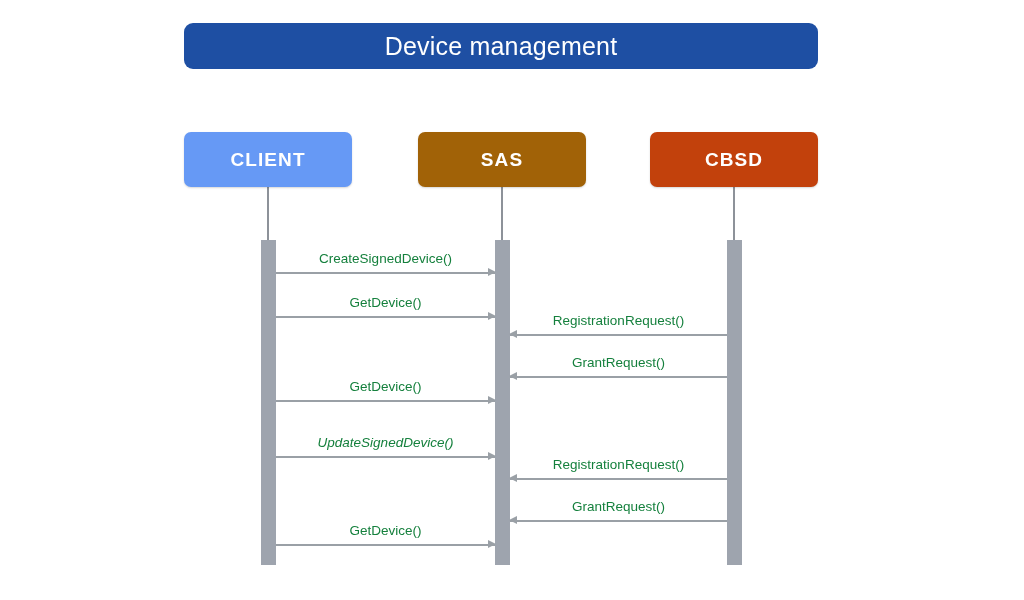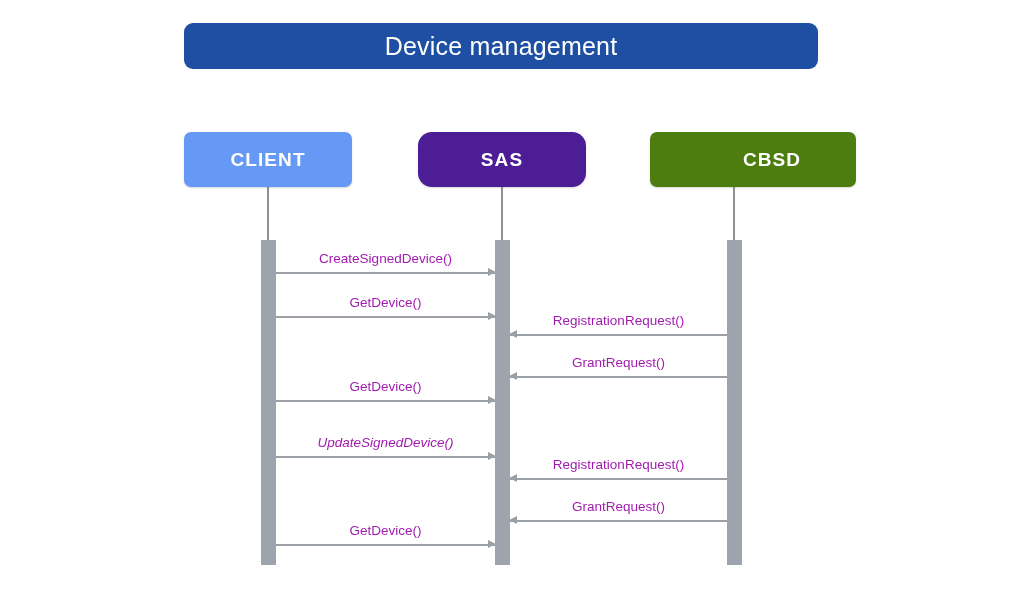--- a/index.html
+++ b/index.html
@@ -104,45 +104,45 @@
     left: -1px;
     border-right: 8px solid #9aa0a6;
   }
   .msg-label {
     position: absolute;
     bottom: 7px;
     left: 0;
     width: 100%;
     text-align: center;
     font-size: 13.5px;
-    color: #a21caf;
+    color: #15803d;
     font-family: "Liberation Sans", sans-serif;
     white-space: nowrap;
   }
 </style>
 </head>
 <body>
 
 <div id="canvas">
 
   <div class="title-banner">
     <span class="title-text">Device management</span>
   </div>
 
   <div class="lifeline" style="left:267px; top:175px; height:65px;"></div>
   <div class="lifeline" style="left:501px; top:175px; height:65px;"></div>
   <div class="lifeline" style="left:733px; top:175px; height:65px;"></div>
 
   <div class="participant" style="left:184px; background:#6699f5;">
     <span class="p-label">CLIENT</span>
   </div>
-  <div class="participant" style="left:418px; background:#4c1d95;border-radius:14px;">
+  <div class="participant" style="left:418px; background:#a16207;">
     <span class="p-label">SAS</span>
   </div>
-  <div class="participant" style="left:650px; background:#4d7c0f;padding-left:38px;">
+  <div class="participant" style="left:650px; background:#c2410c;">
     <span class="p-label">CBSD</span>
   </div>
 
   <div class="activation" style="left:261px; top:240px; height:325px;"></div>
   <div class="activation" style="left:495px; top:240px; height:325px;"></div>
   <div class="activation" style="left:727px; top:240px; height:325px;"></div>
 
   <div class="message" style="left:276px; top:272px; width:219px;">
     <div class="msg-line"></div>
     <div class="msg-head right"></div>

